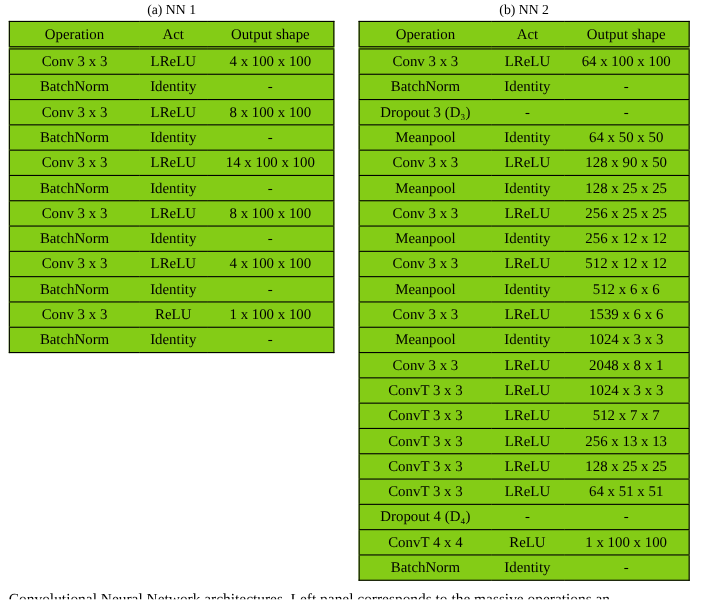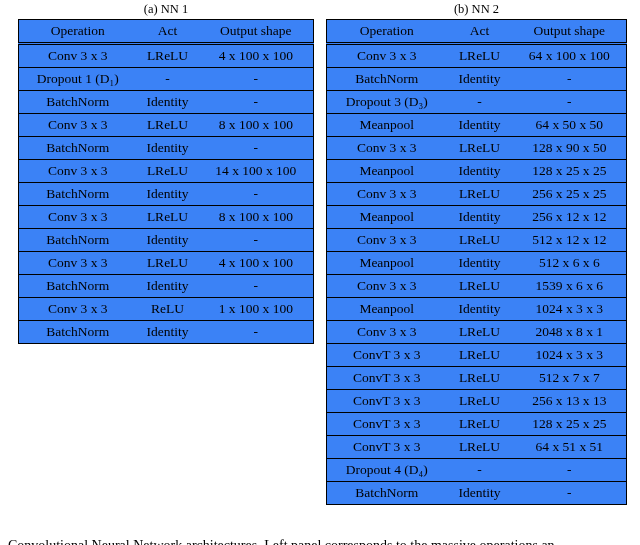--- a/index.html
+++ b/index.html
@@ -13,33 +13,33 @@
     position: relative;
     width: 640px;
     height: 545px;
     overflow: hidden;
     background: #ffffff;
   }
   .tables-row {
     display: flex;
     justify-content: space-between;
     align-items: flex-start;
-    padding: 2px 13px 0 18px;
+    padding: 2px 13px 0 8px;
   }
   .panel-title {
     text-align: center;
     font-size: 12.5px;
     line-height: 15px;
     margin-bottom: 2px;
   }
   table.arch-table {
     border-collapse: collapse;
     border: 1px solid #000;
     table-layout: fixed;
-    background: #3b82f6;
+    background: #84cc16;
   }
   .arch-table th, .arch-table td {
     text-align: center;
     font-size: 13.5px;
     font-weight: normal;
     line-height: 16px;
     padding: 3px 4px;
     white-space: nowrap;
     overflow: hidden;
   }
@@ -90,25 +90,20 @@
               <th>Output shape</th>
             </tr>
         </thead>
         <tbody>
             <tr>
               <td>Conv 3 x 3</td>
               <td>LReLU</td>
               <td>4 x 100 x 100</td>
             </tr>
             <tr>
-              <td>Dropout 1 (D₁)</td>
-              <td>-</td>
-              <td>-</td>
-            </tr>
-            <tr>
               <td>BatchNorm</td>
               <td>Identity</td>
               <td>-</td>
             </tr>
             <tr>
               <td>Conv 3 x 3</td>
               <td>LReLU</td>
               <td>8 x 100 x 100</td>
             </tr>
             <tr>
@@ -265,20 +260,25 @@
               <td>ConvT 3 x 3</td>
               <td>LReLU</td>
               <td>64 x 51 x 51</td>
             </tr>
             <tr>
               <td>Dropout 4 (D₄)</td>
               <td>-</td>
               <td>-</td>
             </tr>
             <tr>
+              <td>ConvT 4 x 4</td>
+              <td>ReLU</td>
+              <td>1 x 100 x 100</td>
+            </tr>
+            <tr>
               <td>BatchNorm</td>
               <td>Identity</td>
               <td>-</td>
             </tr>
           </tbody>
       </table>
     </section>
 
   </div>
 

